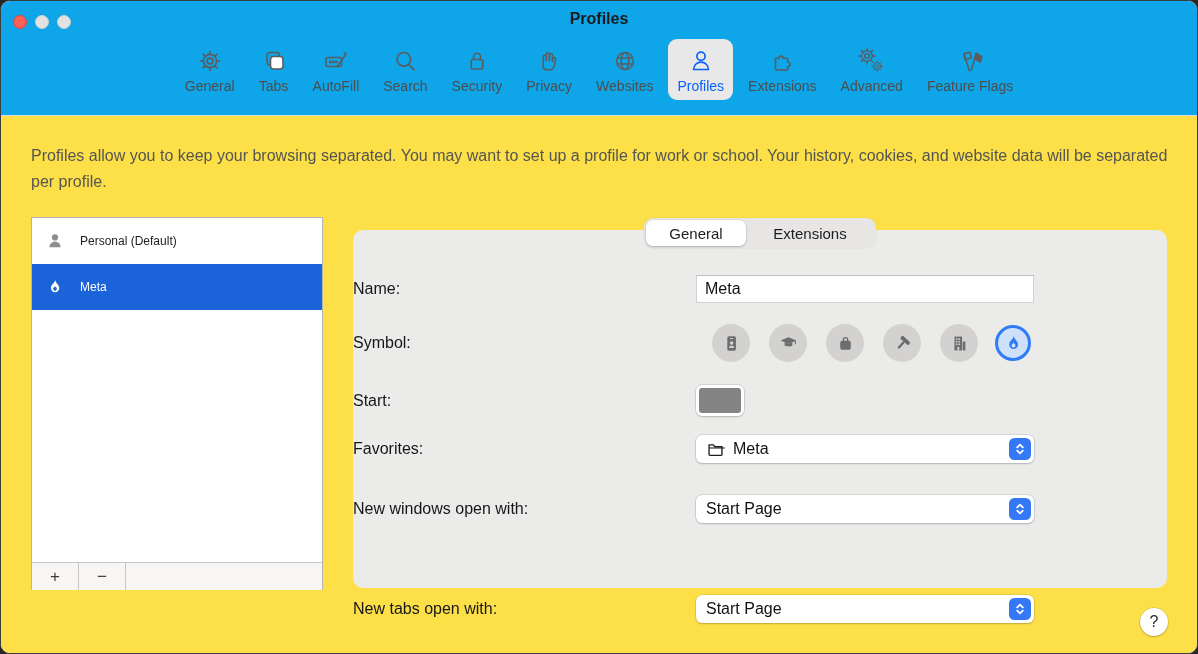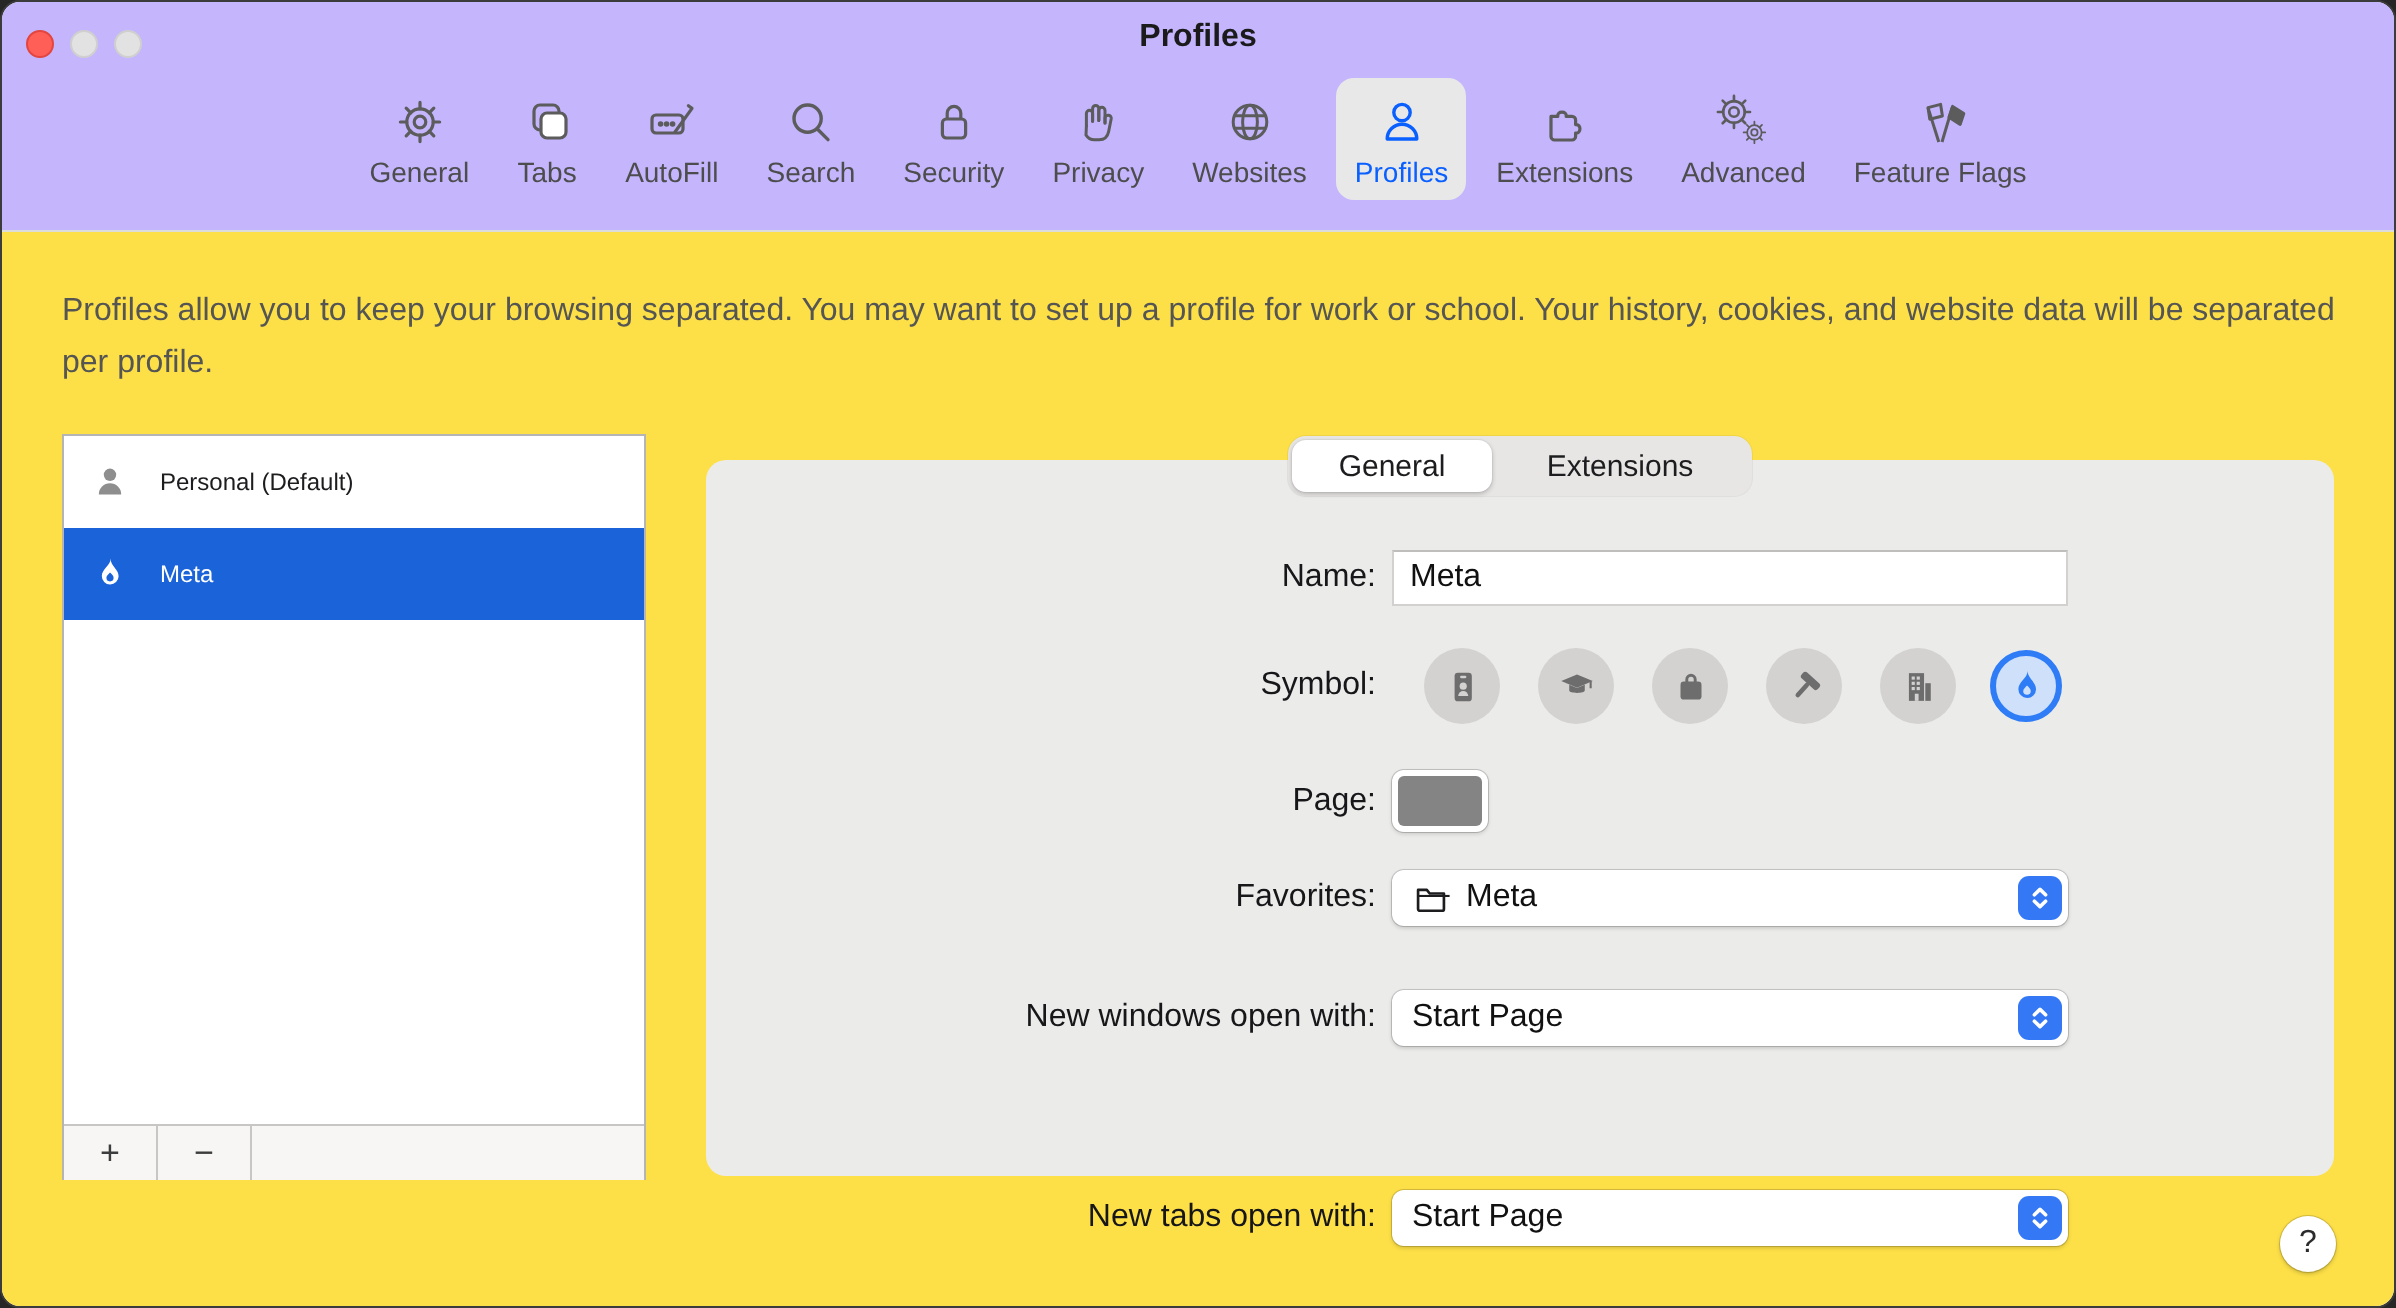--- a/index.html
+++ b/index.html
@@ -1,18 +1,18 @@
 <!DOCTYPE html>
 <html><head>
 <meta charset="utf-8">
 <style>
   html,body{margin:0;padding:0;background:#262626;font-family:"Liberation Sans","DejaVu Sans",sans-serif;-webkit-font-smoothing:antialiased;}
   .window{position:relative;width:1198px;height:654px;border-radius:10px;overflow:hidden;background:#f5f4f3;border:1px solid #3c3c3c;box-sizing:border-box;}
   
-  .chrome{position:absolute;left:0;top:0;width:100%;height:115px;background:#c4b5fd;border-bottom:1px solid #dcdcdb;box-sizing:border-box;}
+  .chrome{position:absolute;left:0;top:0;width:100%;height:115px;background:#0ea5e9;border-bottom:1px solid #dcdcdb;box-sizing:border-box;}
   .traffic{position:absolute;left:12px;top:14px;display:flex;gap:8px;}
   .light{width:14px;height:14px;border-radius:50%;box-sizing:border-box;}
   .light.close{background:#ff5f57;border:1px solid #e2463f;}
   .light.dim{background:#e3e2e2;border:1px solid #d0cfcf;}
   .win-title{position:absolute;left:0;right:0;top:9px;text-align:center;font-size:16px;font-weight:bold;color:#1b1b1b;}
   .toolbar{position:absolute;left:0;right:0;top:38px;display:flex;justify-content:center;align-items:flex-start;gap:6px;}
   .tb-item{display:flex;flex-direction:column;align-items:center;gap:2px;padding:7px 9px 6px;border-radius:9px;font-size:14px;color:#4d4d4d;cursor:default;}
   .tb-item .ticon{width:30px;height:30px;display:flex;align-items:center;justify-content:center;color:#5c5c5c;}
   .tb-item.selected{background:#e9e8e8;color:#0a60ff;}
   .tb-item.selected .ticon{color:#0a60ff;}
@@ -30,21 +30,21 @@
   .fcell{width:46px;border-right:1px solid #c7c6c5;display:flex;align-items:center;justify-content:center;font-size:17px;color:#3c3c3c;cursor:default;}
   .fcell.fill{flex:1;border-right:none;}
   
   .panel{position:absolute;left:352px;top:114px;width:814px;height:358px;background:#ebebea;border-radius:10px;}
   .seg{position:absolute;left:643px;top:102px;width:232px;height:30px;background:#e7e6e5;border-radius:9px;display:flex;padding:2px;box-sizing:border-box;box-shadow:0 0 0 .5px rgba(0,0,0,.05);}
   .seg-item{flex:0 0 auto;display:flex;align-items:center;justify-content:center;font-size:15px;color:#1d1d1f;border-radius:7px;}
   .seg-item.sel{width:100px;background:#ffffff;box-shadow:0 1px 2.5px rgba(0,0,0,.22),0 0 0 .5px rgba(0,0,0,.04);font-weight:500;}
   .seg-item.rest{flex:1;}
   
   .frow{position:absolute;left:352px;width:689px;display:flex;align-items:center;}
-  .flabel{flex:0 0 343px;text-align:right;padding-right:8px;font-size:16px;color:#17171a;box-sizing:border-box;white-space:nowrap;}
+  .flabel{flex:0 0 343px;text-align:left;padding-right:8px;font-size:16px;color:#17171a;box-sizing:border-box;white-space:nowrap;}
   .fctrl{flex:1;display:flex;align-items:center;}
   .name-input{width:338px;height:28px;box-sizing:border-box;border:1px solid #d2d1d0;border-top-color:#bfbebd;background:#fff;font-size:16px;font-family:inherit;padding:0 8px;color:#111;outline:none;}
   .symbols{display:flex;align-items:center;gap:19px;padding-left:6px;}
   .sym{width:38px;height:38px;border-radius:50%;background:#d3d2d1;display:flex;align-items:center;justify-content:center;border:none;padding:0;cursor:default;}
   .sym svg{display:block;}
   .sym.selected{width:36px;height:36px;background:#cfe0fa;border:3px solid #2e7cf6;margin:-2px;}
   .colorwell{width:48px;height:31px;background:#ffffff;border-radius:6px;box-shadow:0 0 0 .5px rgba(0,0,0,.18),0 1px 2px rgba(0,0,0,.15);padding:3px;box-sizing:border-box;cursor:default;}
   .colorwell .swatch{width:100%;height:100%;border-radius:3px;background:#848484;}
   .popup{position:relative;width:338px;height:28px;background:#ffffff;border-radius:6px;box-shadow:0 0 0 .5px rgba(0,0,0,.16),0 1px 2px rgba(0,0,0,.18);display:flex;align-items:center;box-sizing:border-box;padding:0 30px 0 10px;font-size:16px;color:#111;cursor:default;}
   .popup .ficon{margin-right:8px;display:flex;align-items:center;}
@@ -312,21 +312,21 @@
             <svg width="21" height="21" viewBox="0 0 20 20">
               <use href="#flameShape" fill="#2e7cf6"></use>
               <path d="M10 9.3c.9.9 1.8 1.6 1.8 2.6a1.8 1.8 0 0 1-3.6 0c0-1 1.1-1.7 1.8-2.6Z" fill="#cfe0fa"></path>
             </svg>
           </span>
         </button>
       </div>
     </div>
 
     <div class="frow" style="top:267px;height:35px;">
-      <div class="flabel">Page:</div>
+      <div class="flabel">Start:</div>
       <div class="fctrl">
         <div class="colorwell">
           <div class="swatch" style="background: rgb(132, 132, 132);"></div>
         </div>
       </div>
     </div>
 
     <div class="frow" style="top:319px;height:28px;">
       <div class="flabel">Favorites:</div>
       <div class="fctrl">

